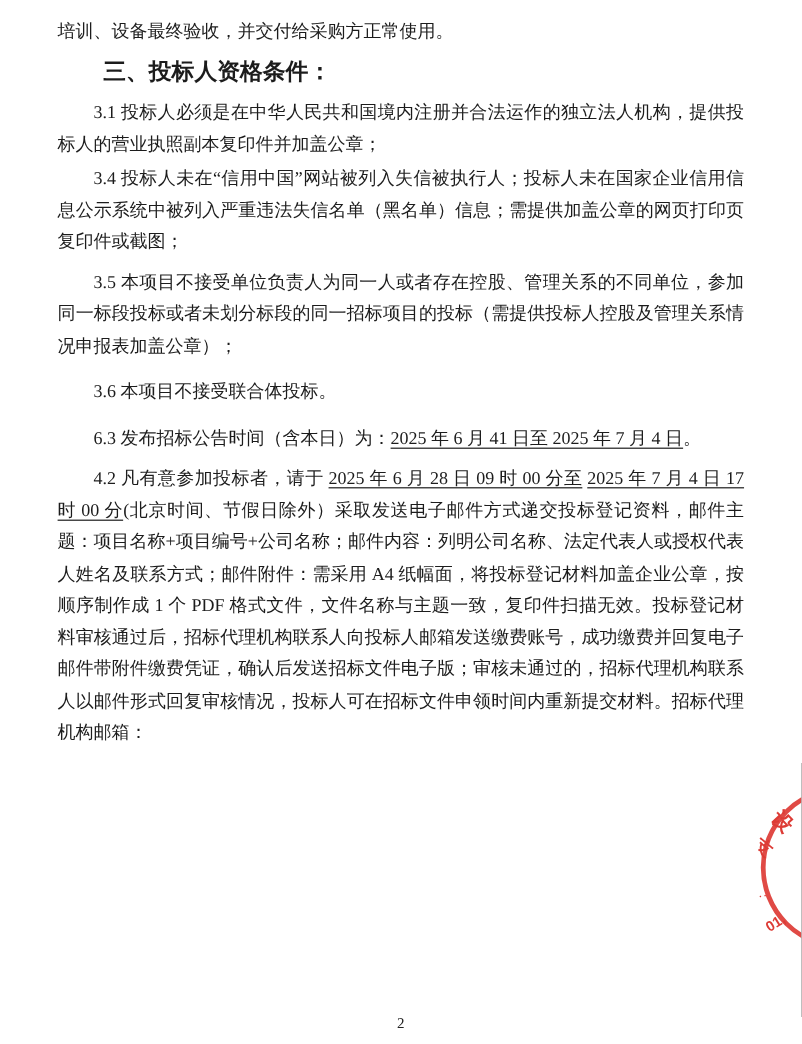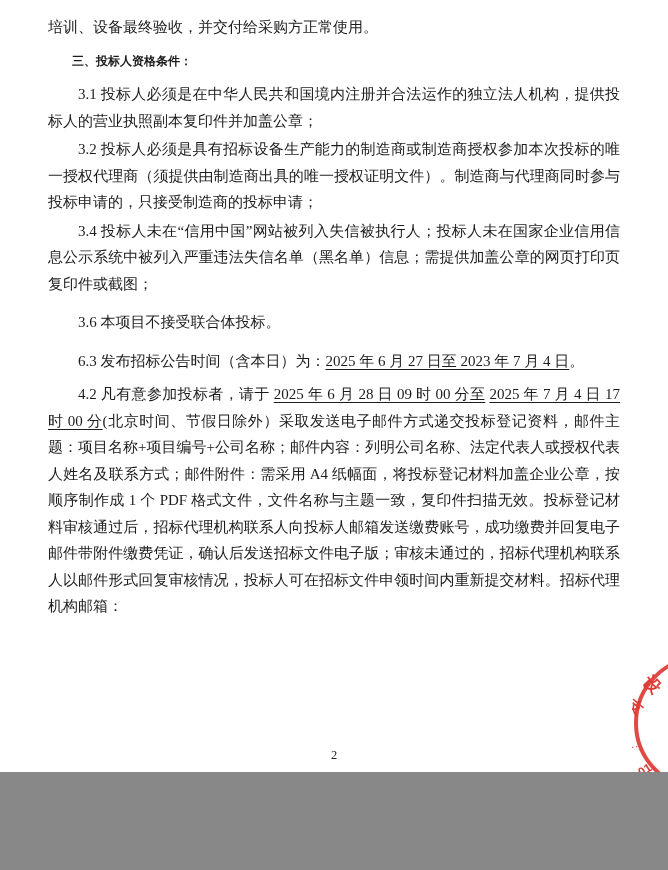--- a/index.html
+++ b/index.html
@@ -1,41 +1,41 @@
 <!DOCTYPE html>
 <html lang="zh"><head>
 <meta charset="utf-8">
 <style>
   * { margin: 0; padding: 0; box-sizing: border-box; }
   html, body { background: #888; }
   .page {
     position: relative;
     width: 668px;
-    height: 772px;
+    height: 870px;
     margin: 0 auto;
     background: #ffffff;
     overflow: hidden;
     font-family: "Liberation Serif", "DejaVu Serif", serif;
     font-size: 15px;
     line-height: 26.5px;
     color: #1c1c1c;
   }
   .body-text {
     position: absolute;
     left: 48px;
     right: 48px;
     top: 14px;
     text-align: justify;
   }
   p { text-align: justify; }
   .ind { text-indent: 2em; }
   .heading {
     font-family: "Liberation Sans", "DejaVu Sans", sans-serif;
     font-weight: bold;
-    font-size: 12px;
+    font-size: 19px;
     text-indent: 2em;
   }
   .b {
     font-family: "Liberation Sans", "DejaVu Sans", sans-serif;
     font-weight: bold;
   }
   .u { text-decoration: underline; text-underline-offset: 3px; }
   .mt-s  { margin-top: 2px; }
   .mt-m  { margin-top: 7px; }
   .mt-l  { margin-top: 12px; }
@@ -113,32 +113,32 @@
 <div class="page">
   <div class="body-text">
 
     <p>培训、设备最终验收，并交付给采购方正常使用。</p>
 
 
     <p class="heading mt-m">三、投标人资格条件：</p>
 
     <p class="ind mt-m">3.1 投标人必须是在中华人民共和国境内注册并合法运作的独立法人机构，提供投标人的营业执照副本复印件并加盖公章；</p>
 
-    <p class="ind mt-s">3.2 投标人必须是具有招标设备生产能力的制造商或制造商授权参加本次投标的唯一授权代理商（须提供由制造商出具的唯一授权证明文件）。制造商与代理商同时参与投标申请的，只接受制造商的投标申请；</p>
 
 
 
 
     <p class="ind mt-s">3.4 投标人未在“信用中国”网站被列入失信被执行人；投标人未在国家企业信用信息公示系统中被列入严重违法失信名单（黑名单）信息；需提供加盖公章的网页打印页复印件或截图；</p>
 
+    <p class="ind mt-m">3.5 本项目不接受单位负责人为同一人或者存在控股、管理关系的不同单位，参加同一标段投标或者未划分标段的同一招标项目的投标（需提供投标人控股及管理关系情况申报表加盖公章）；</p>
 
     <p class="ind mt-l">3.6 本项目不接受联合体投标。</p>
 
 
-    <p class="ind mt-l"><span>6.3 发布招标公告时间（含本日）为：</span><span class="u">2025 年 6 月 27 日至 2023 年 7 月 4 日</span><span>。</span></p>
+    <p class="ind mt-l"><span>6.3 发布招标公告时间（含本日）为：</span><span class="u">2025 年 6 月 41 日至 2025 年 7 月 4 日</span><span>。</span></p>
 
     <p class="ind mt-m"><span>4.2 凡有意参加投标者，请于 </span><span class="u">2025 年 6 月 28 日 09 时 00 分至</span><span> </span><span class="u">2025 年 7 月 4 日 17 时 00 分</span><span>(北京时间、节假日除外）采取发送电子邮件方式递交投标登记资料，邮件主题：项目名称+项目编号+公司名称；邮件内容：列明公司名称、法定代表人或授权代表人姓名及联系方式；邮件附件：需采用 A4 纸幅面，将投标登记材料加盖企业公章，按顺序制作成 1 个 PDF 格式文件，文件名称与主题一致，复印件扫描无效。投标登记材料审核通过后，招标代理机构联系人向投标人邮箱发送缴费账号，成功缴费并回复电子邮件带附件缴费凭证，确认后发送招标文件电子版；审核未通过的，招标代理机构联系人以邮件形式回复审核情况，投标人可在招标文件申领时间内重新提交材料。招标代理机构邮箱：</span></p>
 
   </div>
 
   <div class="page-number">2</div>
 
   <div class="stamp">
     <div class="stamp-ring"></div>
     <span class="stamp-ch1">设</span>

